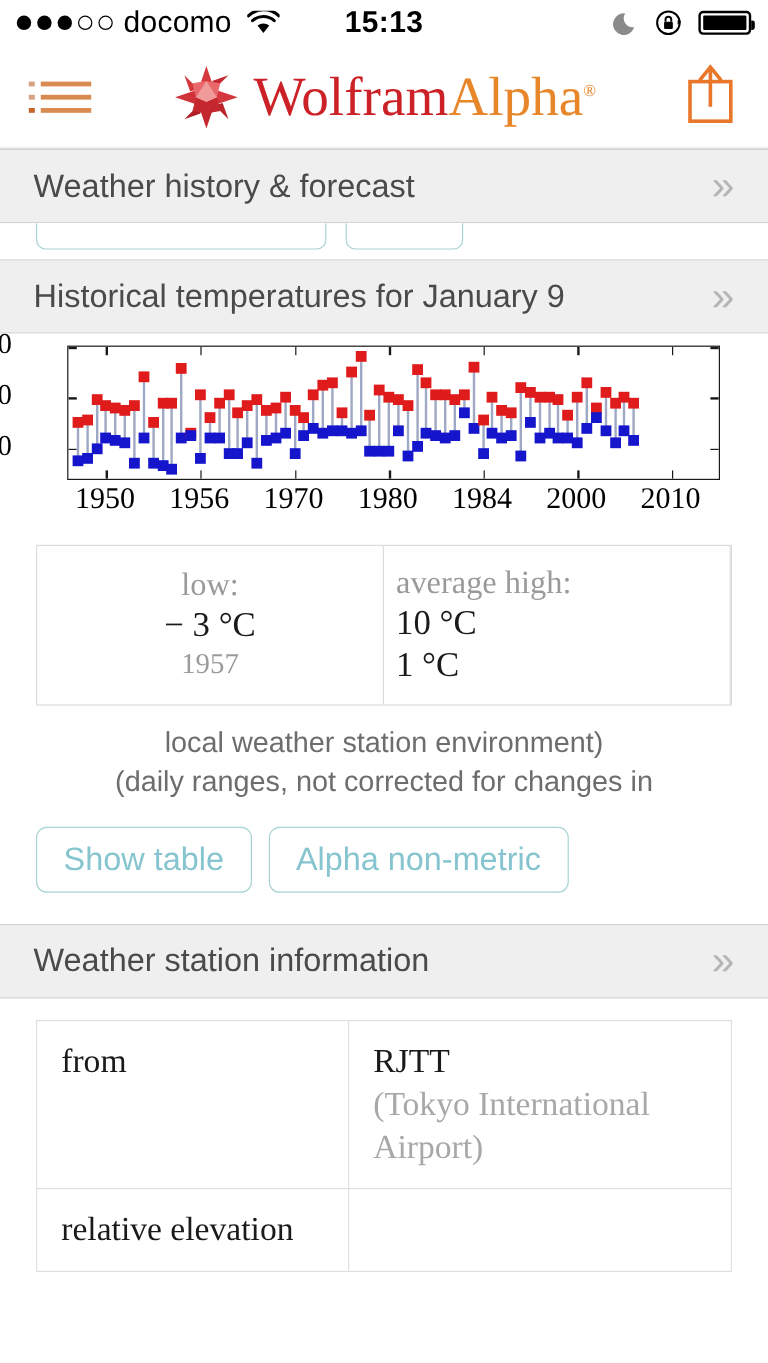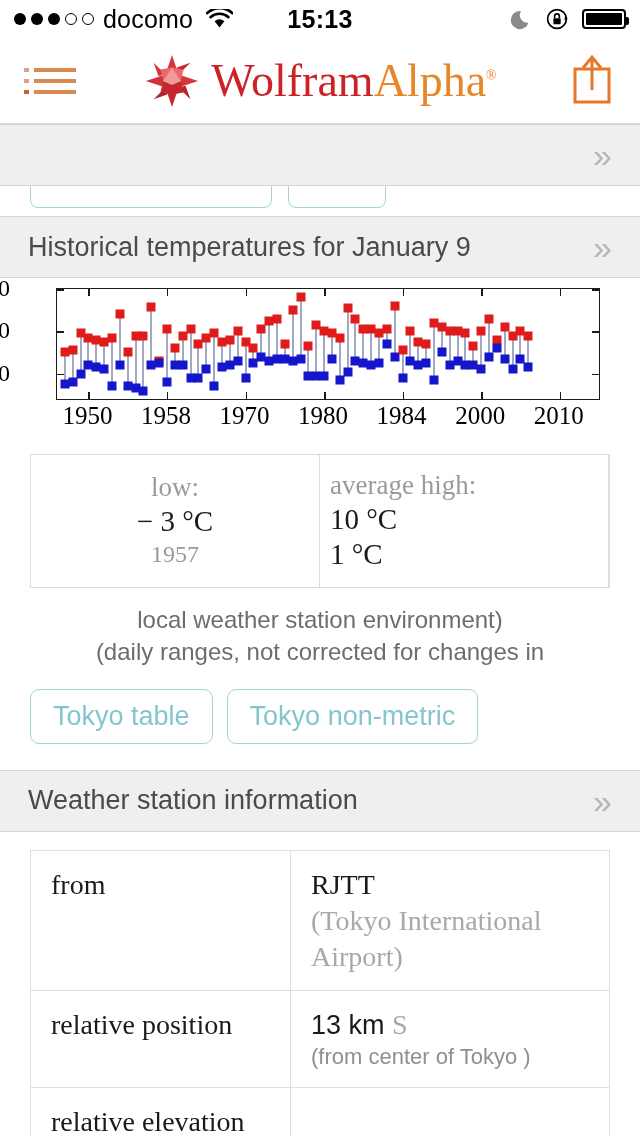--- a/index.html
+++ b/index.html
@@ -244,20 +244,21 @@
   <div class="share-btn">
     <svg width="48" height="58" viewBox="0 0 48 58">
       <rect x="7" y="19" width="34" height="33" fill="none" stroke="#e8772a" stroke-width="3"></rect>
       <line x1="24" y1="9" x2="24" y2="40" stroke="#e8772a" stroke-width="3"></line>
       <path d="M15 18 L24 7 L33 18" fill="none" stroke="#e8772a" stroke-width="3"></path>
     </svg>
   </div>
 </div>
 
 <div class="section-header">
+  <span class="section-title">Weather history &amp; forecast</span>
   <span class="section-chevron">»</span>
 </div>
 <div class="cutoff-strip">
   <div class="cutoff-btn one"></div>
   <div class="cutoff-btn two"></div>
 </div>
 
 <div class="section-header">
   <span class="section-title">Historical temperatures for January 9</span>
   <span class="section-chevron">»</span>
@@ -468,21 +469,21 @@
         <div class="bar-stem" style="left: 462.449px; top: 42.3077px; height: 27.5px;"></div>
         <div class="pt hi" style="left: 463.449px; top: 42.3077px;"></div>
         <div class="pt lo" style="left: 463.449px; top: 69.8077px;"></div>
         <div class="bar-stem" style="left: 470.304px; top: 46.5385px; height: 31.7308px;"></div>
         <div class="pt hi" style="left: 471.304px; top: 46.5385px;"></div>
         <div class="pt lo" style="left: 471.304px; top: 78.2692px;"></div>
       </div>
   </div>
   <div class="x-axis-labels" id="x-labels">
       <div class="x-tick-label" style="left: 71.4203px;">1950</div>
-      <div class="x-tick-label" style="left: 149.971px;">1958</div>
+      <div class="x-tick-label" style="left: 149.971px;">1956</div>
       <div class="x-tick-label" style="left: 228.522px;">1970</div>
       <div class="x-tick-label" style="left: 307.072px;">1980</div>
       <div class="x-tick-label" style="left: 385.623px;">1984</div>
       <div class="x-tick-label" style="left: 464.174px;">2000</div>
       <div class="x-tick-label" style="left: 542.725px;">2010</div>
     </div>
 </div>
 
 <div class="stats-panel">
   <div class="stat-cell">
@@ -496,41 +497,34 @@
     <div class="stat-value">1 °C</div>
   </div>
 </div>
 
 <div class="caption">
   <div>local weather station environment)</div>
   <div>(daily ranges, not corrected for changes in</div>
 </div>
 
 <div class="action-row">
-  <button class="action-btn">Tokyo table</button>
-  <button class="action-btn">Tokyo non-metric</button>
+  <button class="action-btn">Show table</button>
+  <button class="action-btn">Alpha non-metric</button>
 </div>
 
 <div class="section-header">
   <span class="section-title">Weather station information</span>
   <span class="section-chevron">»</span>
 </div>
 
 <div class="info-table" id="info-table">
     <div class="info-row">
       <div class="info-key">from</div>
       <div class="info-val">
         <div>RJTT</div>
         <div class="v-muted">(Tokyo International Airport)</div>
       </div>
     </div>
     <div class="info-row">
-      <div class="info-key">relative position</div>
-      <div class="info-val">
-        <div><span class="v-strong">13 km </span><span class="v-muted">S</span></div>
-        <div class="v-note">(from center of Tokyo )</div>
-      </div>
-    </div>
-    <div class="info-row">
       <div class="info-key">relative elevation</div>
       <div class="info-val"></div>
     </div>
   </div>
 
 </body></html>

